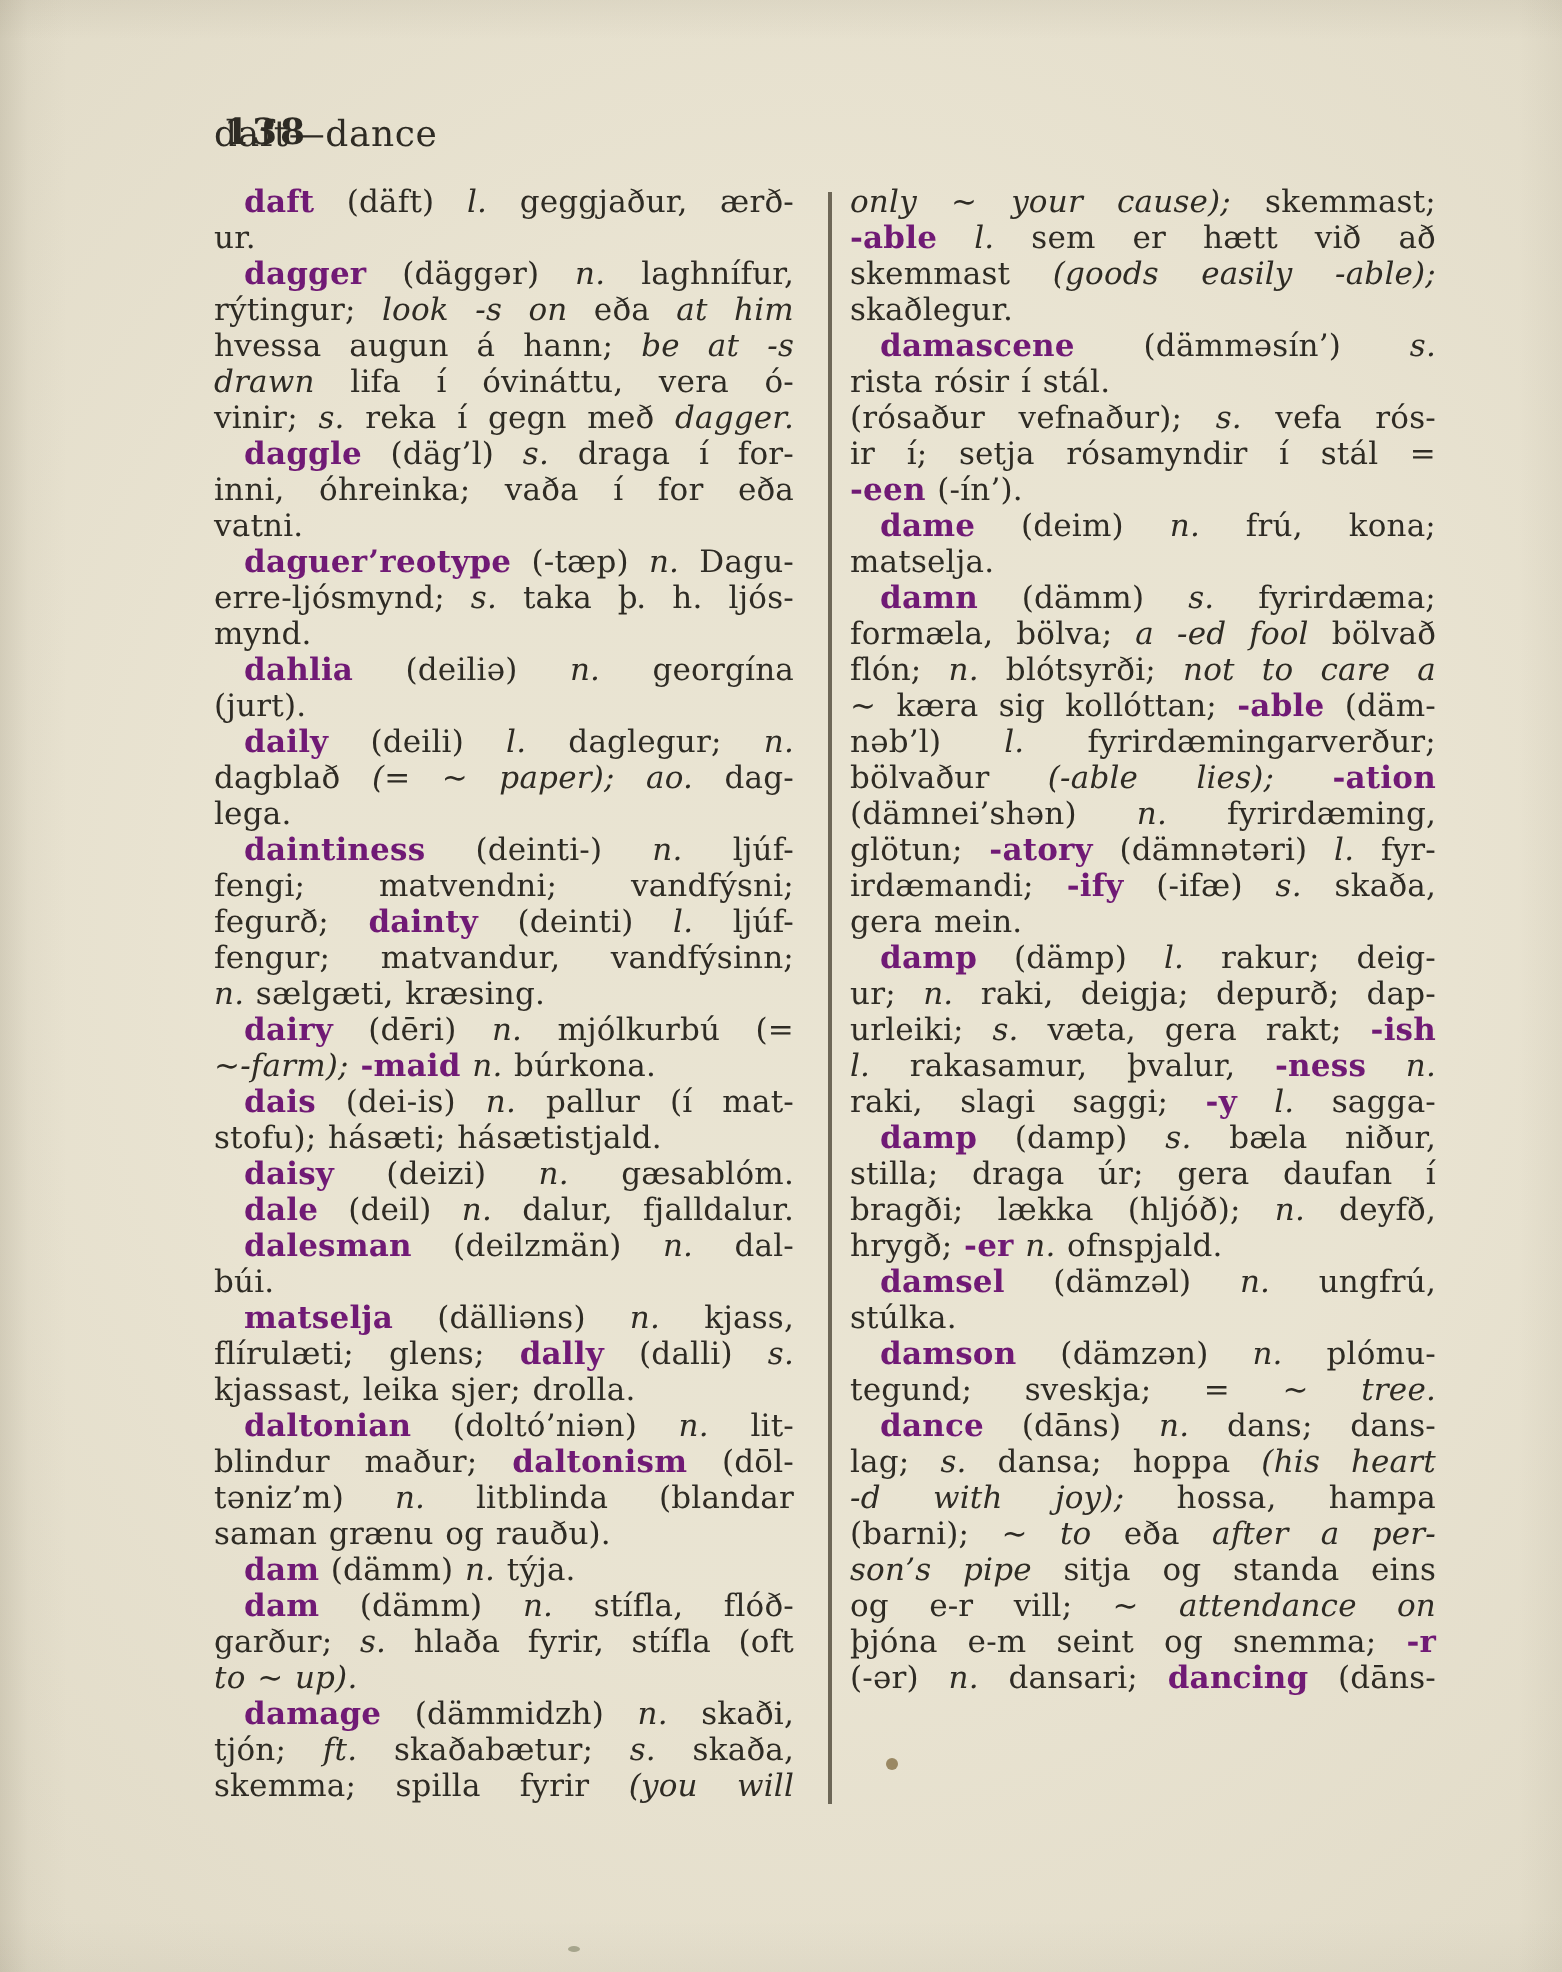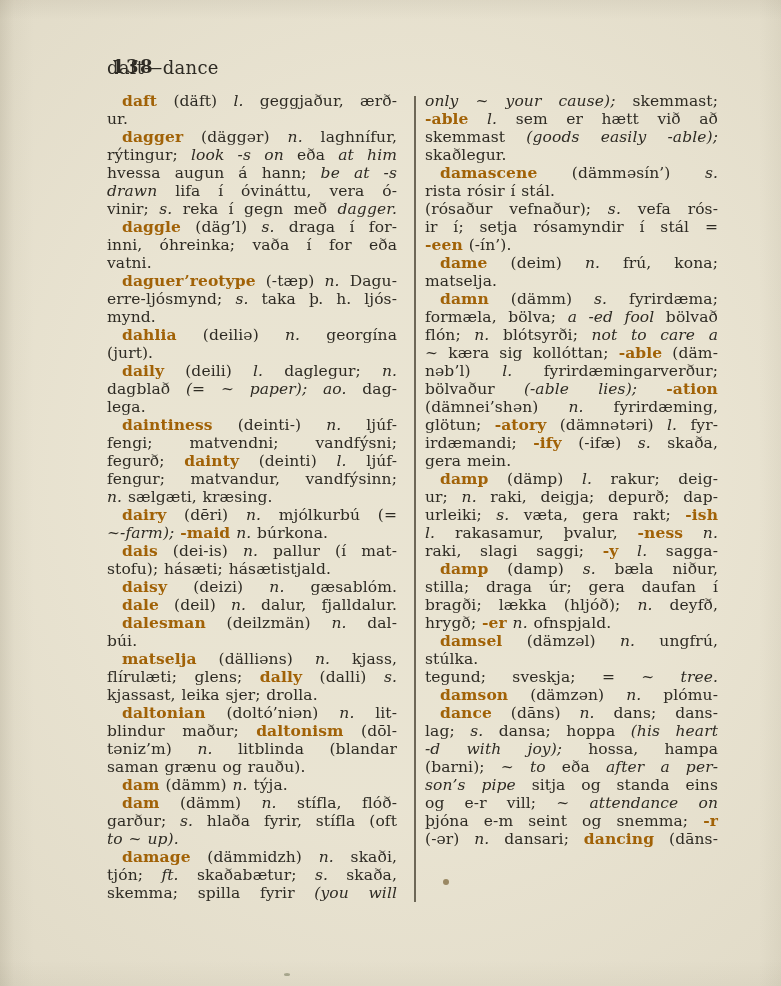--- a/index.html
+++ b/index.html
@@ -35,21 +35,21 @@
   .col{
     position:absolute;top:92px;
     font-size:15.5px;line-height:18px;
     letter-spacing:0.1px;word-spacing:0.05em;
   }
   .col.left{left:107px;width:290px;}
   .col.right{left:425px;width:293px;}
   .line{height:18px;}
   .line.ind{text-indent:15px;}
   .line.j{text-align:justify;text-align-last:justify;}
-  .b{font-weight:bold;color:#a16207;}
+  .b{font-weight:bold;color:#701a75;}
   .i{font-style:italic;}
   .speck{position:absolute;border-radius:50%;pointer-events:none;}
   .speck1{left:443px;top:879px;width:6px;height:6px;background:#8c7850;opacity:.85;}
   .speck2{left:284px;top:973px;width:6px;height:3px;background:#97977d;opacity:.8;}
 </style>
 </head>
 <body>
 
 <div class="page">
   <div class="pagenum">138</div>
@@ -128,22 +128,22 @@
       <div class="line j">ur; <span class="i">n.</span> raki, deigja; depurð; dap-</div>
       <div class="line j">urleiki; <span class="i">s.</span> væta, gera rakt; <span class="b">-ish</span></div>
       <div class="line j"><span class="i">l.</span> rakasamur, þvalur, <span class="b">-ness</span> <span class="i">n.</span></div>
       <div class="line j">raki, slagi saggi; <span class="b">-y</span> <span class="i">l.</span> sagga-</div>
       <div class="line ind j"><span class="b">damp</span> (damp) <span class="i">s.</span> bæla niður,</div>
       <div class="line j">stilla; draga úr; gera daufan í</div>
       <div class="line j">bragði; lækka (hljóð); <span class="i">n.</span> deyfð,</div>
       <div class="line">hrygð; <span class="b">-er</span> <span class="i">n.</span> ofnspjald.</div>
       <div class="line ind j"><span class="b">damsel</span> (dämzəl) <span class="i">n.</span> ungfrú,</div>
       <div class="line">stúlka.</div>
+      <div class="line ind j"><span class="b">damson</span> (dämzən) <span class="i">n.</span> plómu-</div>
       <div class="line j">tegund; sveskja; = <span class="i">~ tree.</span></div>
-      <div class="line ind j"><span class="b">damson</span> (dämzən) <span class="i">n.</span> plómu-</div>
       <div class="line ind j"><span class="b">dance</span> (dāns) <span class="i">n.</span> dans; dans-</div>
       <div class="line j">lag; <span class="i">s.</span> dansa; hoppa <span class="i">(his heart</span></div>
       <div class="line j"><span class="i">-d with joy);</span> hossa, hampa</div>
       <div class="line j">(barni); <span class="i">~ to</span> eða <span class="i">after a per-</span></div>
       <div class="line j"><span class="i">son’s pipe</span> sitja og standa eins</div>
       <div class="line j">og e-r vill; <span class="i">~ attendance on</span></div>
       <div class="line j">þjóna e-m seint og snemma; <span class="b">-r</span></div>
       <div class="line j">(-ər) <span class="i">n.</span> dansari; <span class="b">dancing</span> (dāns-</div>
     </div>
   <div class="speck speck1"></div>

